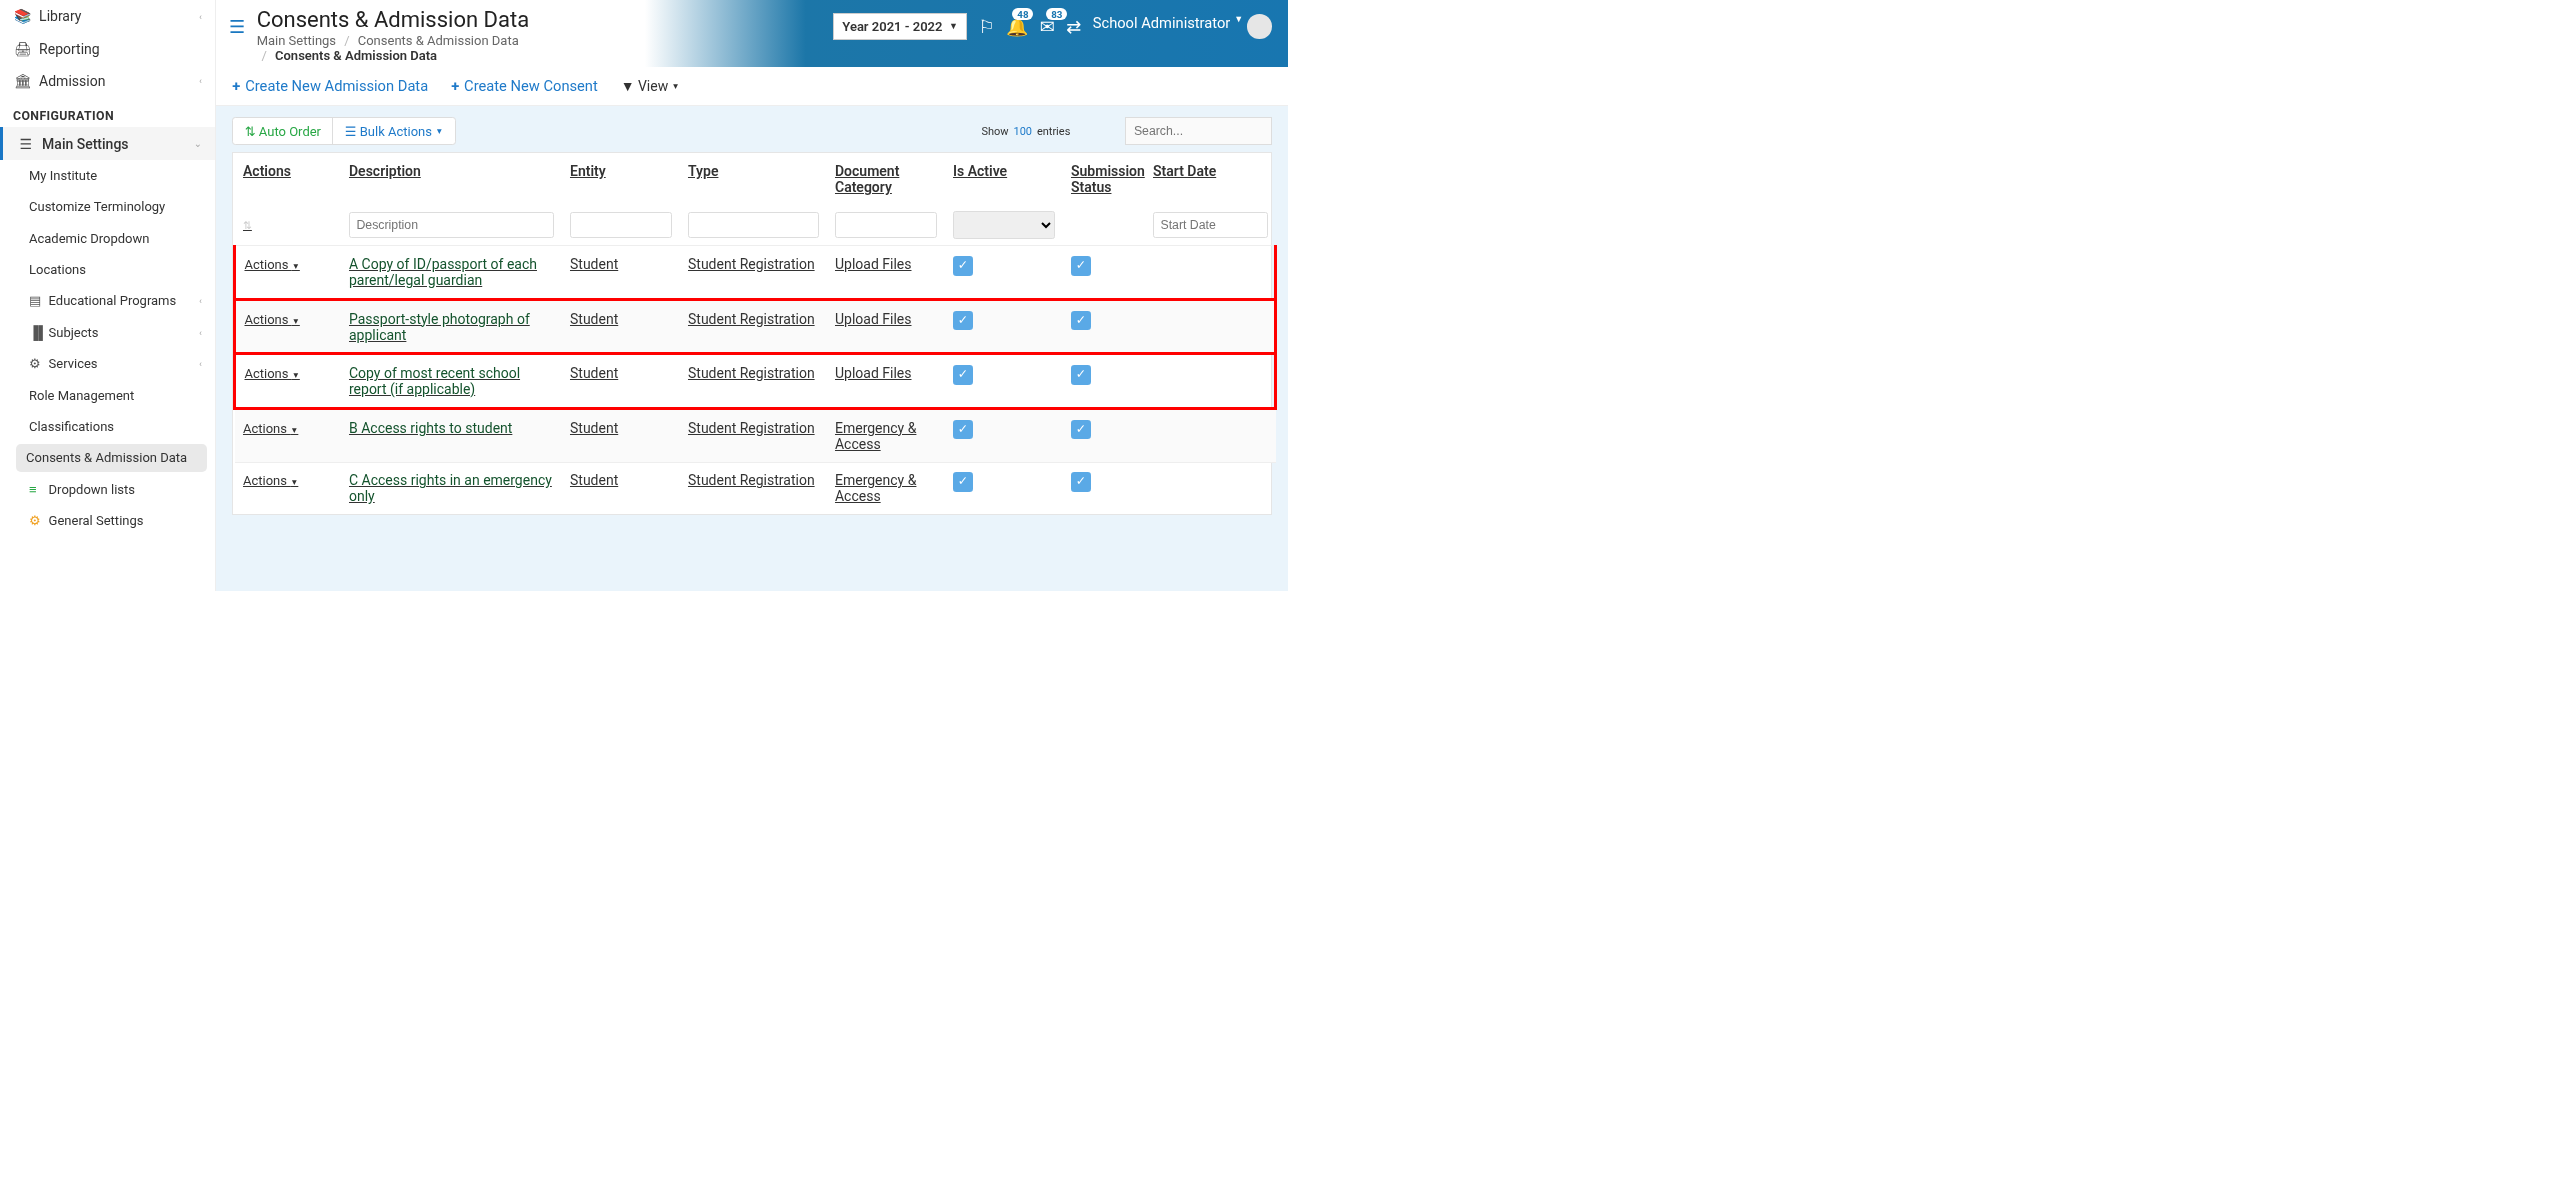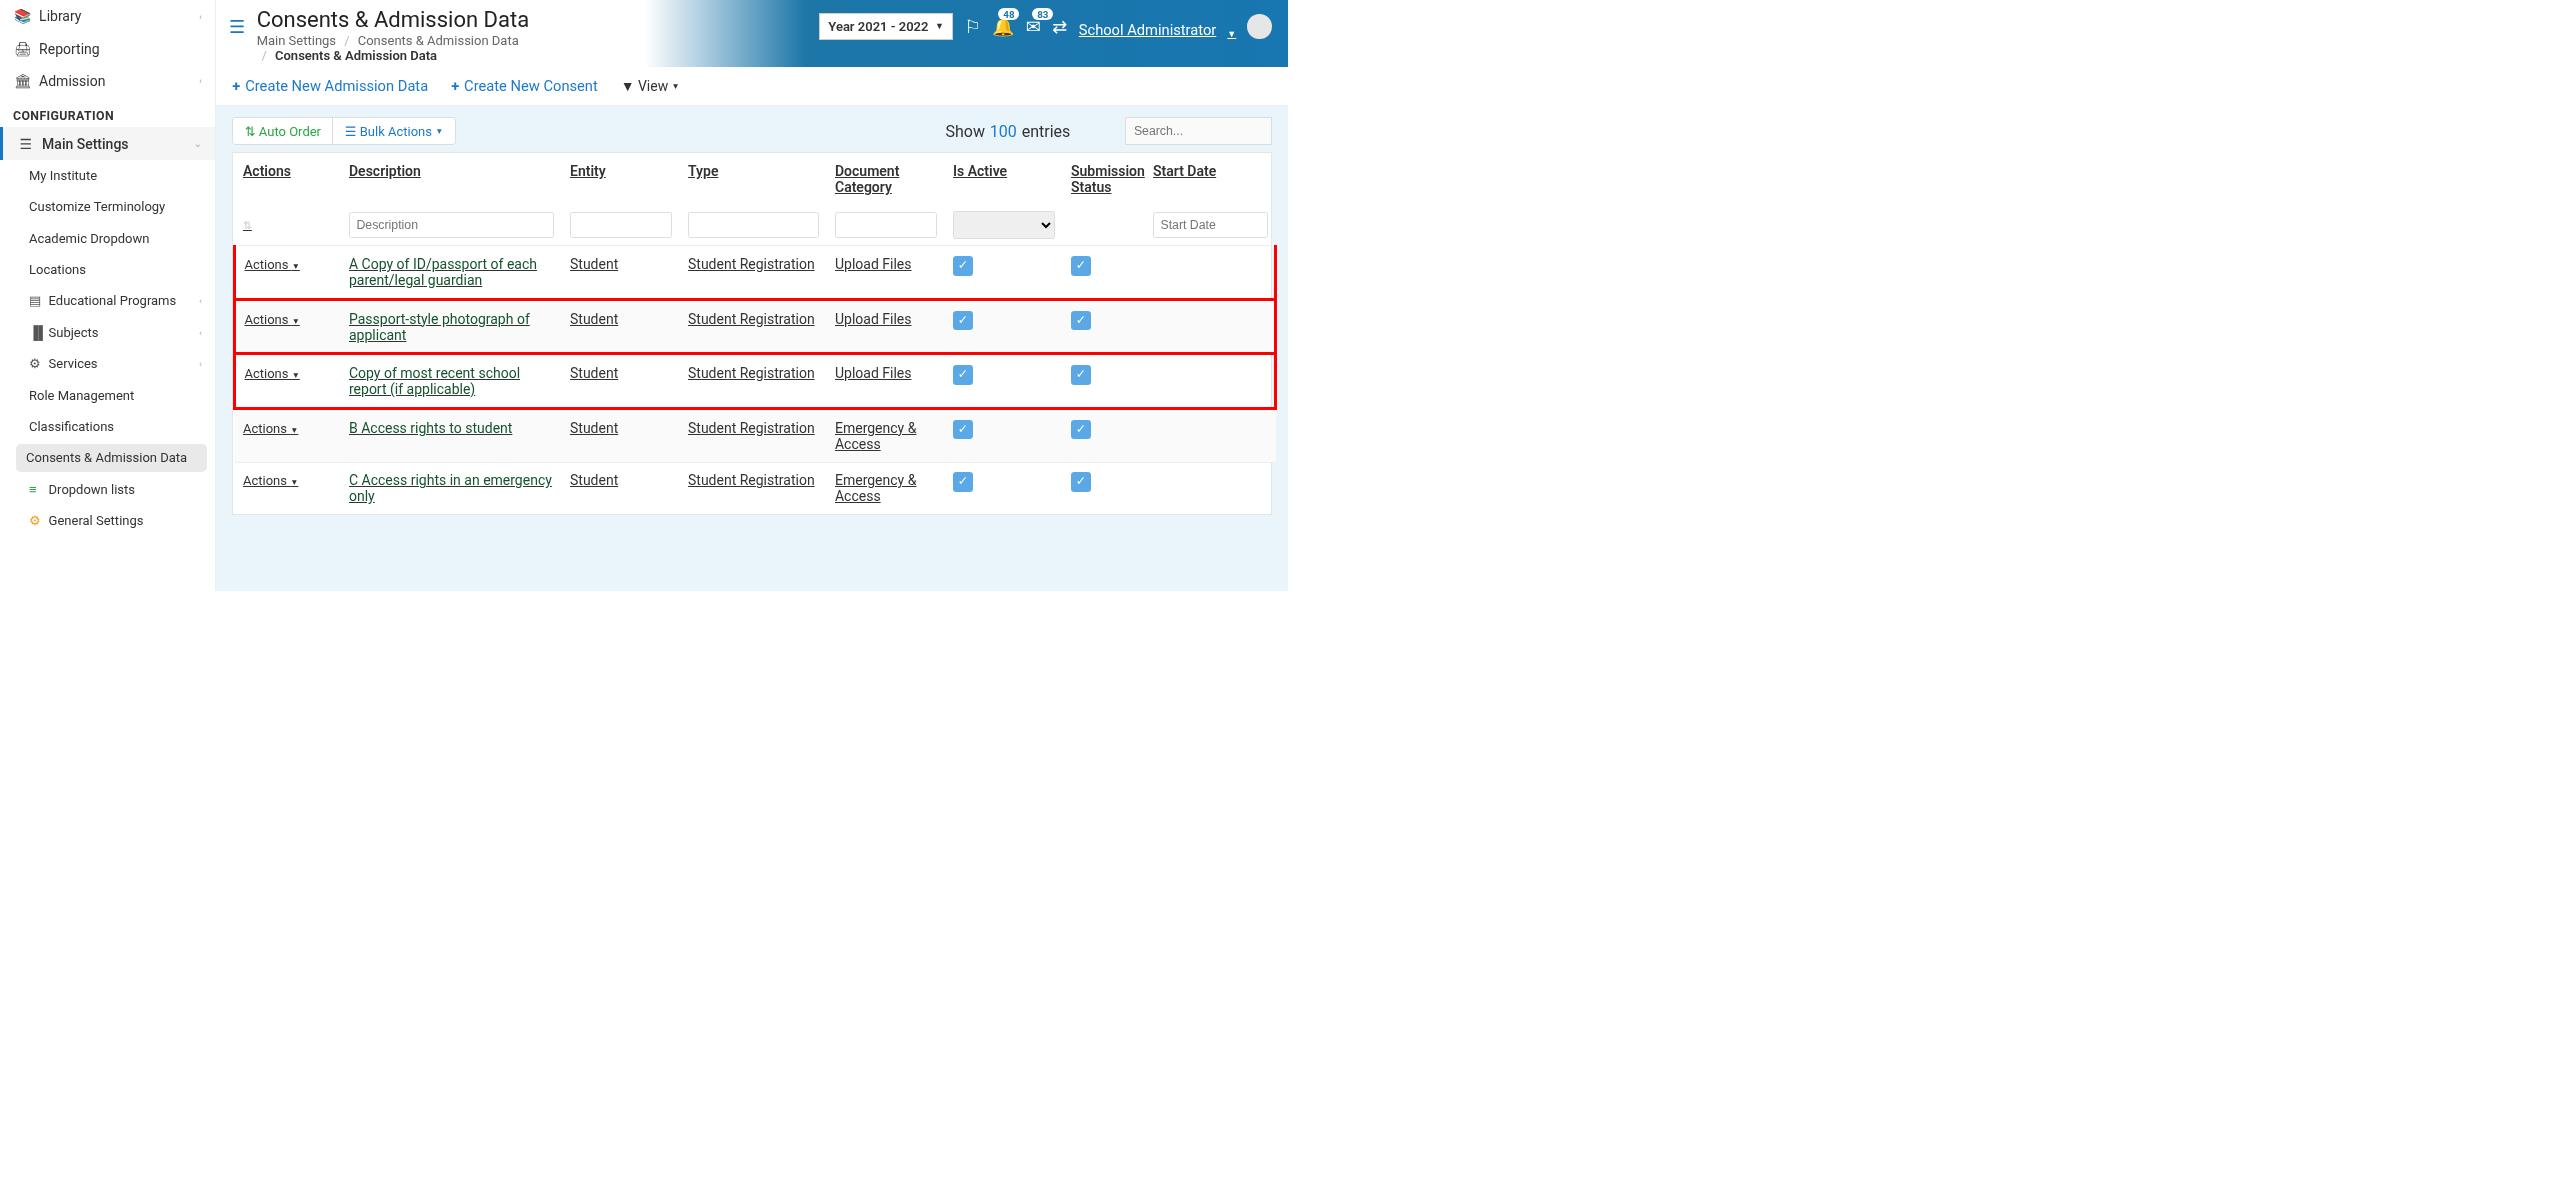--- a/index.html
+++ b/index.html
@@ -27,37 +27,37 @@
 .crumbs { font-size: 13px; color: #666; }
 .crumbs .sep { margin: 0 4.9px; color: #bbb; }
 .crumbs .current { font-weight: 600; color: #333; }
 
 .top-spacer { flex: 1; }
 .top-right { display: flex; align-items: center; gap: 11.4px; padding-top: 6.5px; }
 .year-sel { background: #fff; border: 0.8px solid #ccc; padding: 4.9px 8.2px; font-size: 13px; font-weight: 600; display: flex; align-items: center; gap: 6.5px; }
 .year-sel .caret { font-size: 9px; }
 .top-icon { color: #fff; font-size: 18px; position: relative; cursor: pointer; }
 .badge { position: absolute; top: -8.2px; left: 6.5px; background: #fff; color: #1876b0; font-size: 9.8px; font-weight: 700; border-radius: 8.2px; padding: 0.8px 4.9px; }
-.user-lbl { color: #fff; font-size: 14.7px; display: flex; align-items: flex-end; gap: 11px; text-decoration: underline; }
+.user-lbl { color: #fff; font-size: 14.7px; display: flex; align-items: flex-start; gap: 4px; }
 .avatar { width: 24.5px; height: 24.5px; border-radius: 50%; background: #e6e6e6; display: inline-block; }
 
 .actionbar { display: flex; align-items: center; padding: 9.8px 16.3px; background: #fff; border-bottom: 0.8px solid #eee; gap: 23px; }
 .link-btn { color: #1f7ac9; font-size: 14.7px; display: flex; align-items: center; gap: 4.9px; cursor: pointer; }
 .link-btn .plus { font-weight: 700; }
 .view-btn { color: #333; font-size: 14px; display: flex; align-items: center; gap: 3.3px; cursor: pointer; }
 
 .content { flex: 1; padding: 11.4px 16.3px; background: #eaf4fb; overflow-y: auto; }
 .info-bar { background: #e9f3fb; border: 0.8px solid #c7e1f1; padding: 9.8px 14.7px; color: #3c6e97; font-size: 14px; margin-bottom: 11.4px; }
 
 .table-top { display: flex; align-items: center; margin-bottom: 6.5px; gap: 43px; }
 .btn-grp { display: inline-flex; border: 0.8px solid #ddd; border-radius: 3.3px; background: #fff; }
 .grp-btn { padding: 5.7px 11.4px; font-size: 13px; cursor: pointer; }
 .grp-btn.auto { color: #28a745; border-right: 0.8px solid #ddd; }
 .grp-btn.bulk { color: #1f7ac9; display: flex; align-items: center; gap: 3.3px; }
-.show-ent { margin-left: auto; font-size: 16px; color: #333; display: flex; align-items: center; gap: 4.9px; }
+.show-ent { margin-left: auto; font-size: 11px; color: #333; display: flex; align-items: center; gap: 4.9px; }
 .show-ent .num { color: #1f7ac9; }
 .search-in { margin-left: 11.4px; border: 0.8px solid #ddd; background: #fafafa; padding: 5.7px 8.2px; font-size: 12.3px; width: 147px; }
 
 .dtable { background: #fff; border: 0.8px solid #e5e5e5; text-decoration: underline; }
 .dtable table { width: 100%; border-collapse: collapse; table-layout: fixed; }
 .dtable th { text-align: left; padding: 9.8px 8.2px; font-size: 14px; font-weight: 600; color: #333; vertical-align: top; }
 .dtable .filter-row td { padding: 6.5px 8.2px; }
 .dtable .filter-row input, .dtable .filter-row select { width: 100%; padding: 4.9px 6.5px; border: 0.8px solid #ddd; border-radius: 2.5px; font-size: 12.3px; }
 .dtable tbody.body-rows tr { border-top: 0.8px solid #eee; }
 .dtable tbody.body-rows td { padding: 9.8px 8.2px; font-size: 14px; vertical-align: top; }

